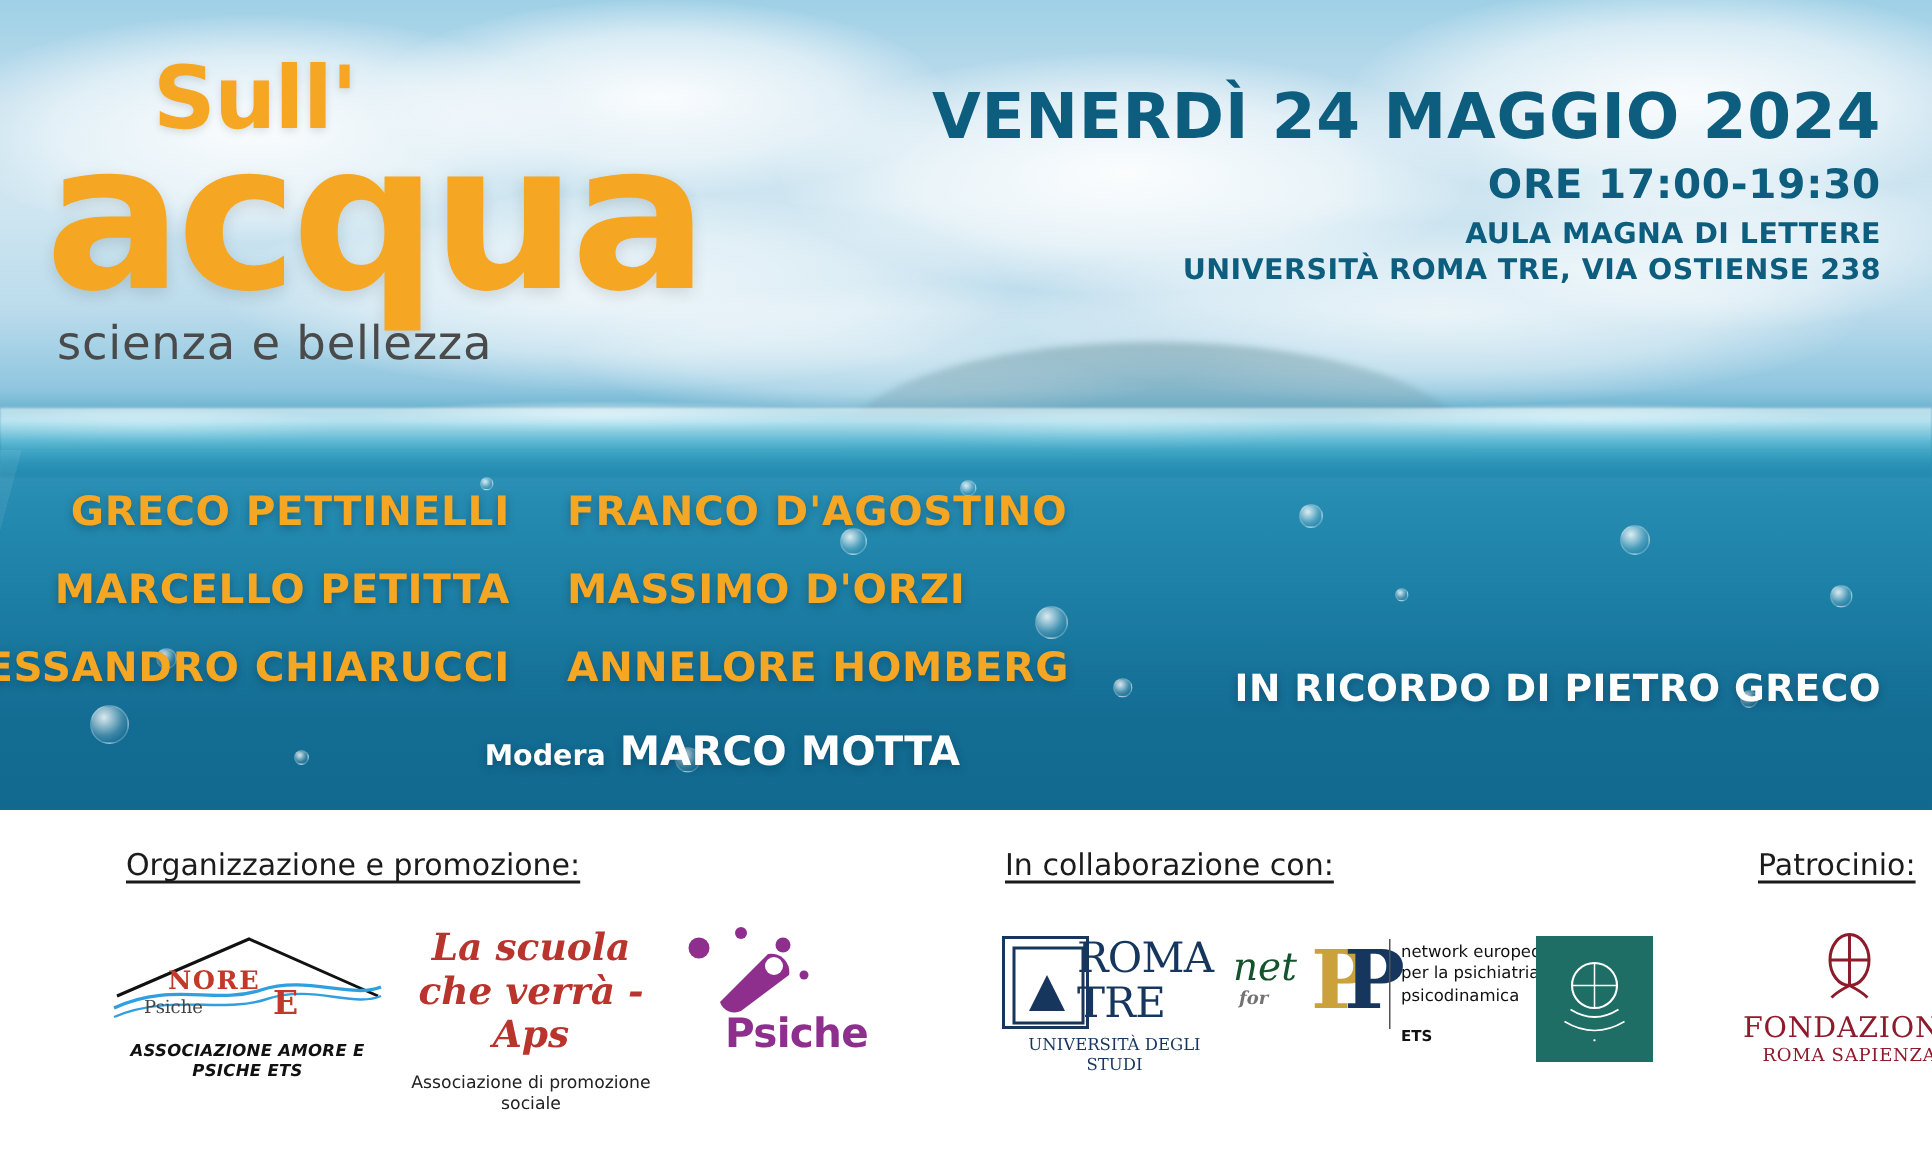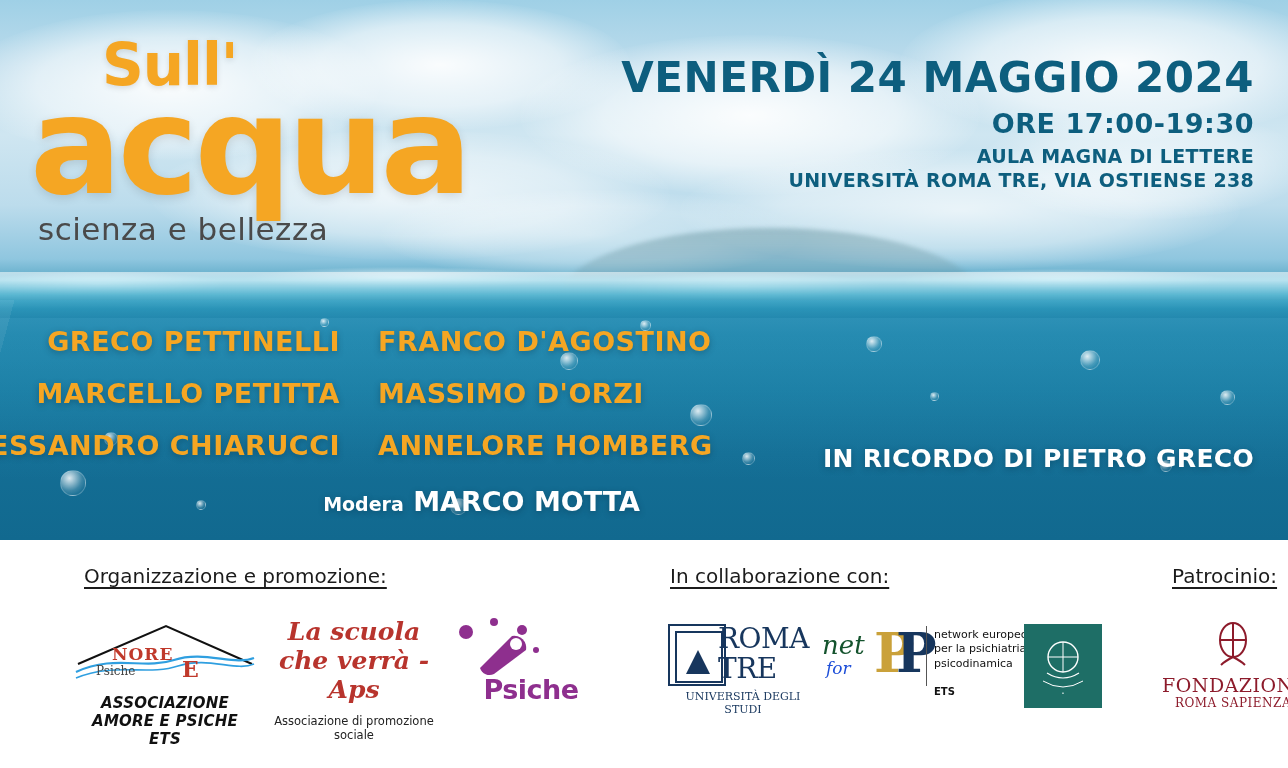--- a/index.html
+++ b/index.html
@@ -206,21 +206,21 @@
     font-family: "DejaVu Serif", serif; font-size: 12px; color: #444;
   }
   .amore-E {
     position: absolute; left: 108px; top: 36px;
     font-family: "DejaVu Serif", serif; font-weight: bold; font-size: 22px; color: #c0392b;
   }
   .amore-cap {
     position: absolute; left: 0; top: 74px; width: 182px;
     text-align: center;
     font-family: "DejaVu Sans", sans-serif; font-weight: bold; font-style: italic;
-    font-size: 15px; color: #111; letter-spacing: .2px;
+    font-size: 11px; color: #111; letter-spacing: .2px;
   }
 
   .logo-scuola { left: 224px; top: 78px; width: 172px; height: 96px; text-align: center; }
   .scuola-l1 {
     font-family: "DejaVu Serif", serif; font-style: italic; font-weight: bold;
     font-size: 25px; color: #b8342d; line-height: 1.15;
   }
   .scuola-l2 {
     font-family: "DejaVu Serif", serif; font-style: italic; font-weight: bold;
     font-size: 25px; color: #b8342d; line-height: 1.15;
@@ -269,21 +269,21 @@
 
   .logo-net { left: 778px; top: 84px; width: 186px; height: 92px; }
   .net-net {
     position: absolute; left: 0; top: 6px;
     font-family: "DejaVu Serif", serif; font-style: italic; font-weight: normal;
     font-size: 26px; color: #14532d;
   }
   .net-for {
     position: absolute; left: 4px; top: 34px;
     font-family: "DejaVu Serif", serif; font-style: italic;
-    font-size: 17px; color: #1d4ed8;
+    font-size: 12px; color: #737373; font-weight: bold;
   }
   .net-p1 {
     position: absolute; left: 52px; top: 2px;
     font-family: "DejaVu Serif", serif; font-weight: bold; font-size: 54px; color: #caa13a; line-height: 1;
   }
   .net-p2 {
     position: absolute; left: 74px; top: 2px;
     font-family: "DejaVu Serif", serif; font-weight: bold; font-size: 54px; color: #17365d; line-height: 1;
   }
   .net-div { position: absolute; left: 104px; top: 2px; width: 1px; height: 60px; background: #555; }

